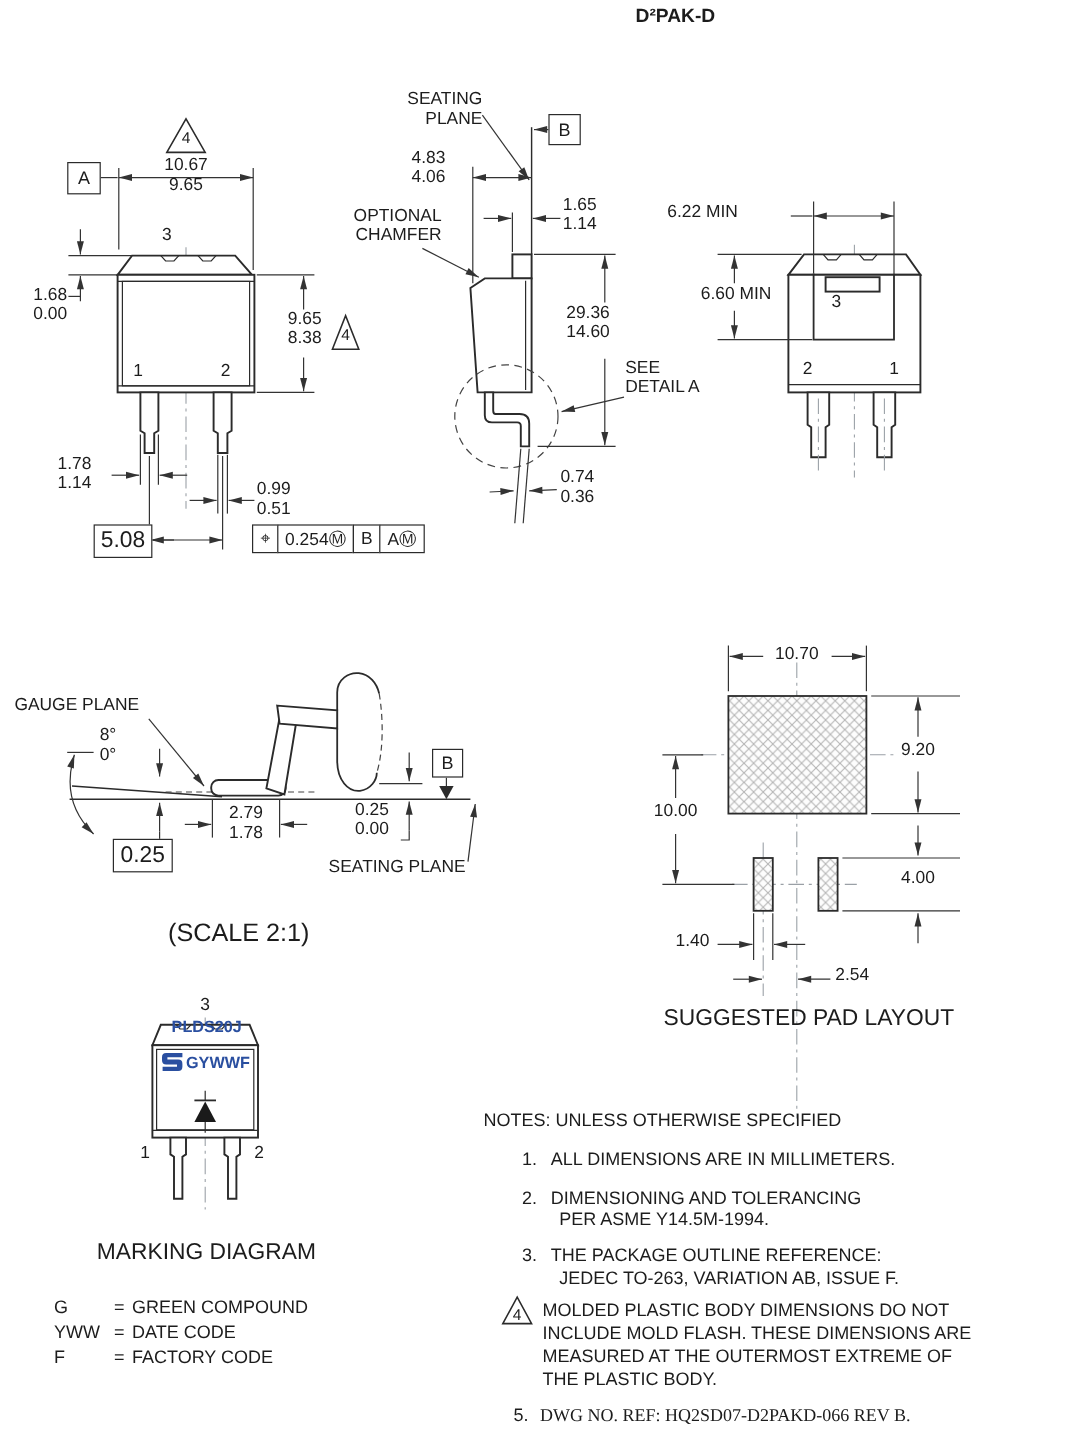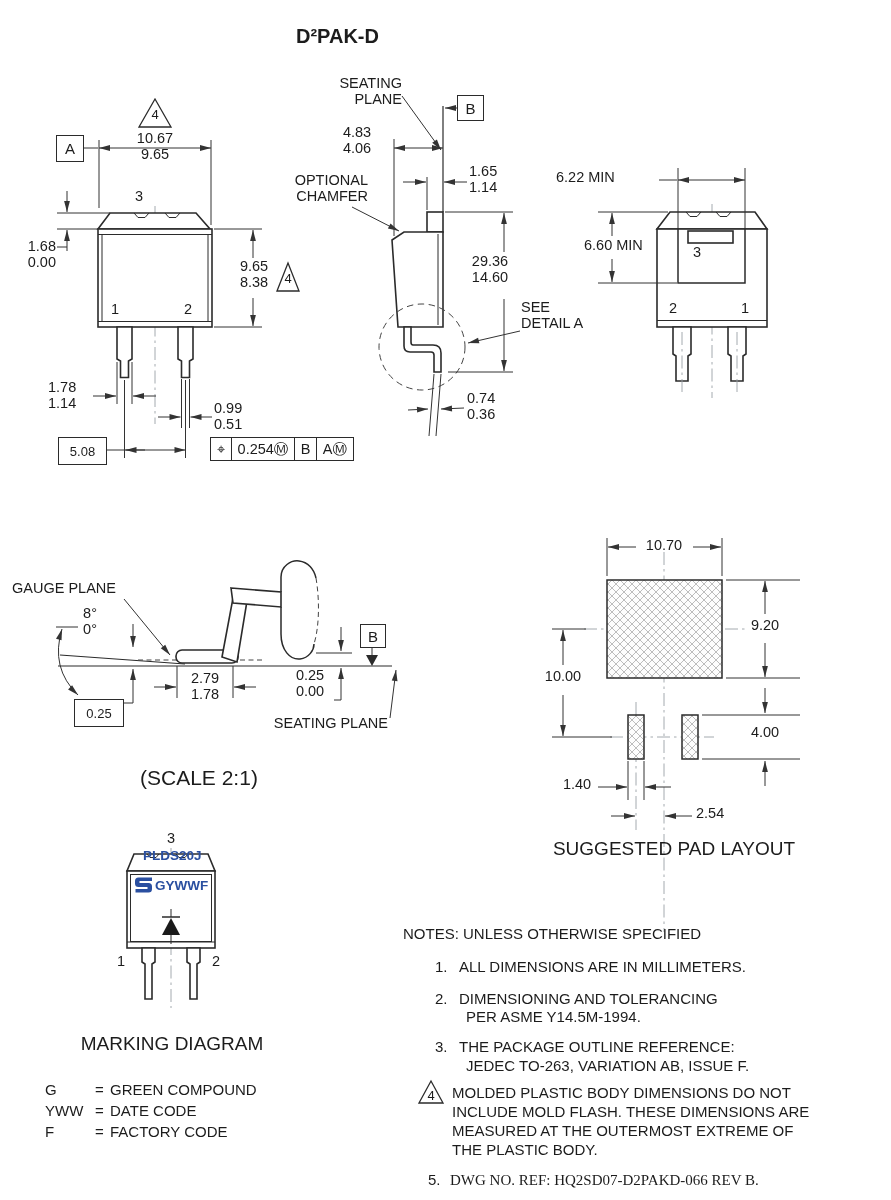--- a/index.html
+++ b/index.html
@@ -14,28 +14,28 @@
   .cl{stroke:#9aa0a6;stroke-width:0.9;stroke-dasharray:13 4 2.5 4;fill:none;}
   .dash{fill:none;stroke:#444444;stroke-width:1;stroke-dasharray:6.5 4.5;}
   .dashl{fill:none;stroke:#444444;stroke-width:1;stroke-dasharray:5 3.5;}
   .flag{fill:#ffffff;stroke:#2b2b2b;stroke-width:1.3;}
   .padr{stroke:#2b2b2b;stroke-width:1.5;}
   .dt{position:absolute;font-size:14.5px;line-height:15.5px;white-space:nowrap;}
   .c{text-align:center;} .r{text-align:right;} .l{text-align:left;}
   .fn{position:absolute;font-size:13px;line-height:13px;text-align:center;}
   .datum{position:absolute;border:1.6px solid #2b2b2b;font-size:15px;
          display:flex;align-items:center;justify-content:center;background:#fff;}
-  .bx{position:absolute;border:1.6px solid #2b2b2b;font-size:13px;
-      display:flex;align-items:center;justify-content:center;background:#fff;}
+  .bx{position:absolute;border:1.6px solid #2b2b2b;font-size:19px;
+      display:flex;align-items:center;justify-content:center;background:#fff;margin-left:20px;}
   .fcf{position:absolute;display:flex;font-size:14.5px;}
   .fcf span{border:1.6px solid #2b2b2b;margin-left:-1.6px;height:24px;box-sizing:border-box;
             display:flex;align-items:center;justify-content:center;padding:0 6px;background:#fff;}
   .fcf span:first-child{margin-left:0;}
   .ttl{position:absolute;font-size:19px;line-height:20px;white-space:nowrap;}
-  .pagetitle{position:absolute;font-size:20px;font-weight:bold;text-align:left;white-space:nowrap;margin-top:20px;}
+  .pagetitle{position:absolute;font-size:16px;font-weight:bold;text-align:right;white-space:nowrap;}
   .note{position:absolute;font-size:15px;line-height:18px;white-space:nowrap;}
   .blue{color:#2a4fa0;font-weight:bold;font-size:13.5px;line-height:14px;}
   .lg{position:absolute;font-size:15px;white-space:nowrap;}
 </style>
 </head>
 <body>
 
 <div id="sheet">
 
   <svg width="891" height="1200" viewBox="0 0 891 1200">

